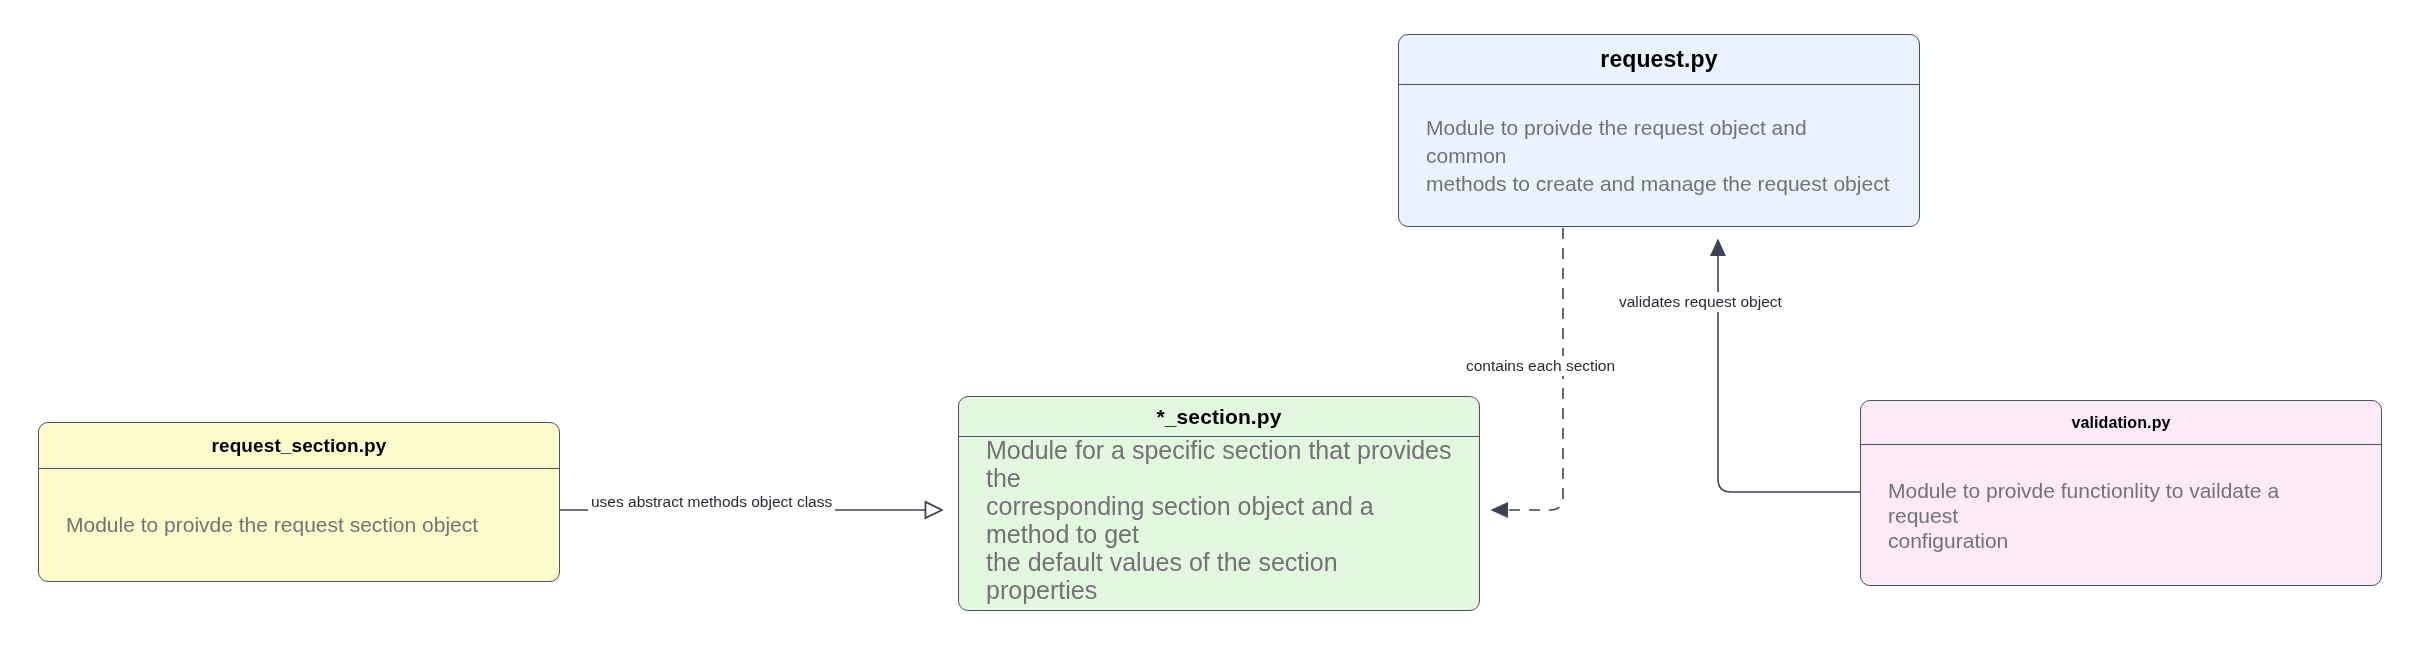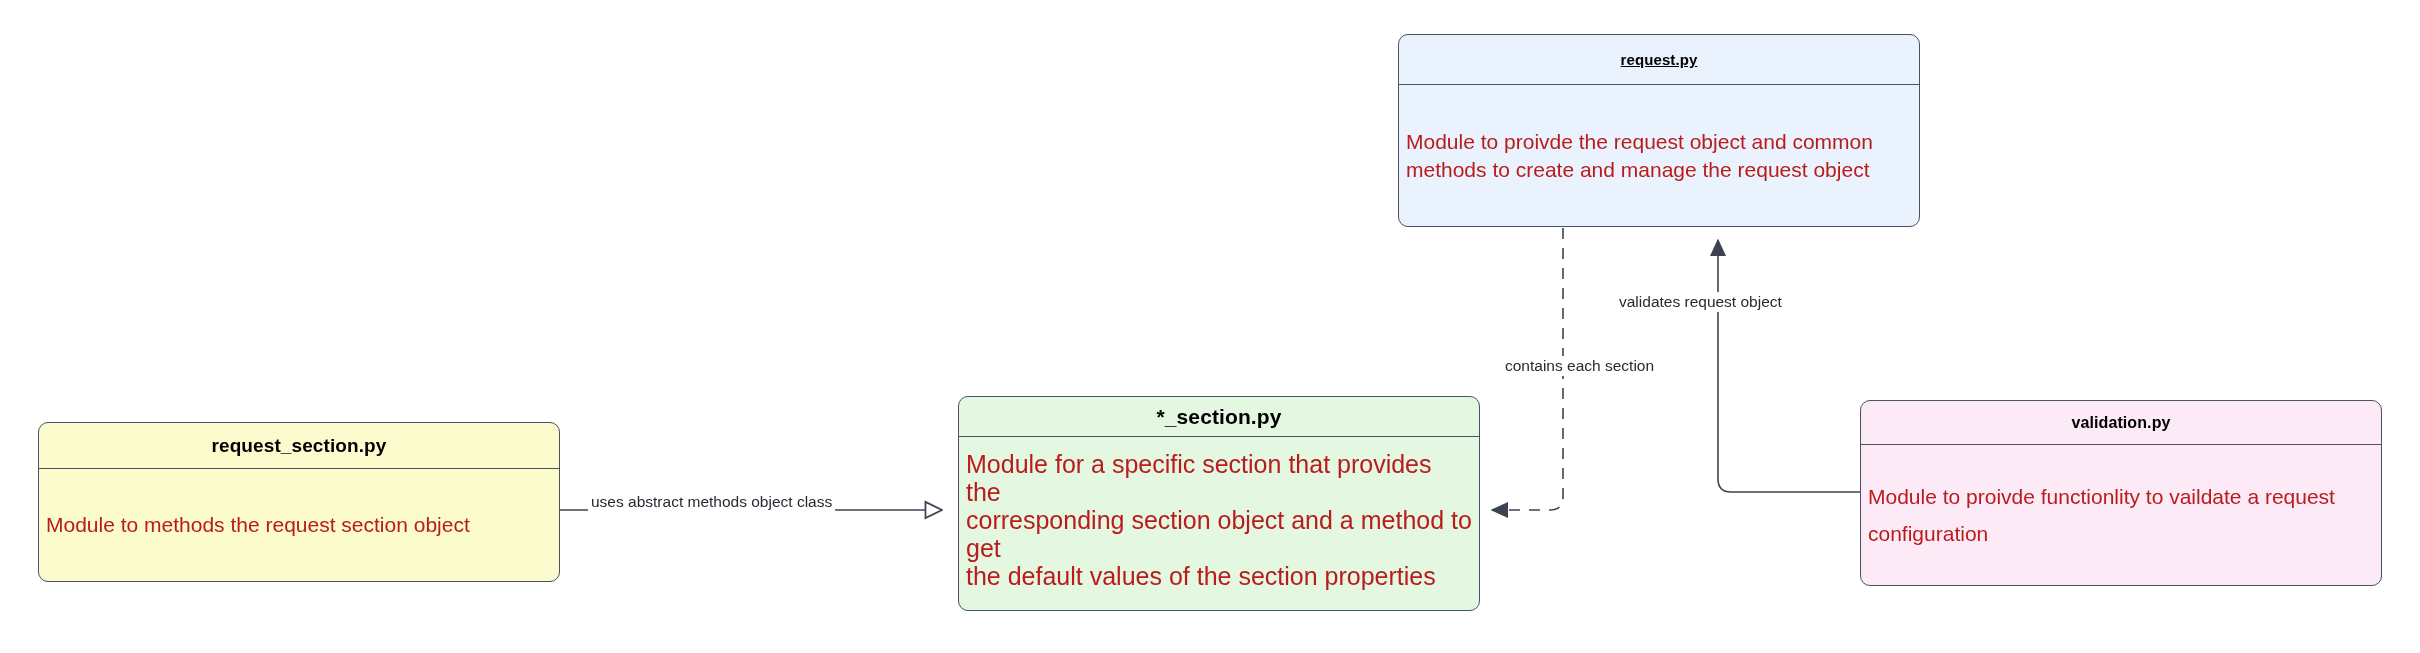--- a/index.html
+++ b/index.html
@@ -42,32 +42,32 @@
     color: #000000;
     font-weight: bold;
     letter-spacing: 0.1px;
   }
   .node-body {
     box-sizing: border-box;
     width: 100%;
     display: flex;
     align-items: center;
     justify-content: flex-start;
-    color: #b91c1c;
-    padding: 0 7px;
+    color: #737373;
+    padding: 0 27px;
     white-space: pre-line;
   }
 
   
   #node-request {
     left: 1398px; top: 34px;
     width: 522px; height: 193px;
     background: #eaf2fd;
   }
-  #node-request .node-header { height: 50px; font-size: 15px; text-decoration: underline; }
+  #node-request .node-header { height: 50px; font-size: 23px; }
   #node-request .node-body  { height: 141px; font-size: 21px; line-height: 28px; }
 
   #node-request-section {
     left: 38px; top: 422px;
     width: 522px; height: 160px;
     background: #fbfbcd;
   }
   #node-request-section .node-header { height: 46px; font-size: 19px; }
   #node-request-section .node-body  { height: 112px; font-size: 21px; line-height: 28px; }
 
@@ -78,34 +78,34 @@
   }
   #node-star-section .node-header { height: 40px; font-size: 21px; }
   #node-star-section .node-body  { height: 165px; font-size: 25px; line-height: 28px; }
 
   #node-validation {
     left: 1860px; top: 400px;
     width: 522px; height: 186px;
     background: #fdeaf7;
   }
   #node-validation .node-header { height: 44px; font-size: 16px; }
-  #node-validation .node-body  { height: 140px; font-size: 21px; line-height: 37px; }
+  #node-validation .node-body  { height: 140px; font-size: 21px; line-height: 25px; }
 
   
   .edge-label {
     position: absolute;
     color: #262b33;
     font-weight: normal;
     font-size: 15.5px;
     white-space: nowrap;
     background: #ffffff;
     padding: 1px 3px;
   }
   #label-uses          { left: 588px;  top: 492px; }
-  #label-contains      { left: 1502px; top: 356px; text-align: right; }
+  #label-contains      { left: 1463px; top: 356px; text-align: right; }
   #label-validates     { left: 1616px; top: 292px; }
 
   svg { position: absolute; left: 0; top: 0; overflow: visible; }
 </style>
 </head>
 <body>
 
 <div id="canvas">
 
   <svg width="2420" height="653">
@@ -132,21 +132,21 @@
   </svg>
 
   <div class="node" id="node-request">
     <div class="node-header">request.py</div>
     <div class="node-body">Module to proivde the request object and common
 methods to create and manage the request object</div>
   </div>
 
   <div class="node" id="node-request-section">
     <div class="node-header">request_section.py</div>
-    <div class="node-body">Module to methods the request section object</div>
+    <div class="node-body">Module to proivde the request section object</div>
   </div>
 
   <div class="node" id="node-star-section">
     <div class="node-header">*_section.py</div>
     <div class="node-body">Module for a specific section that provides the
 corresponding section object and a method to get
 the default values of the section properties</div>
   </div>
 
   <div class="node" id="node-validation">

